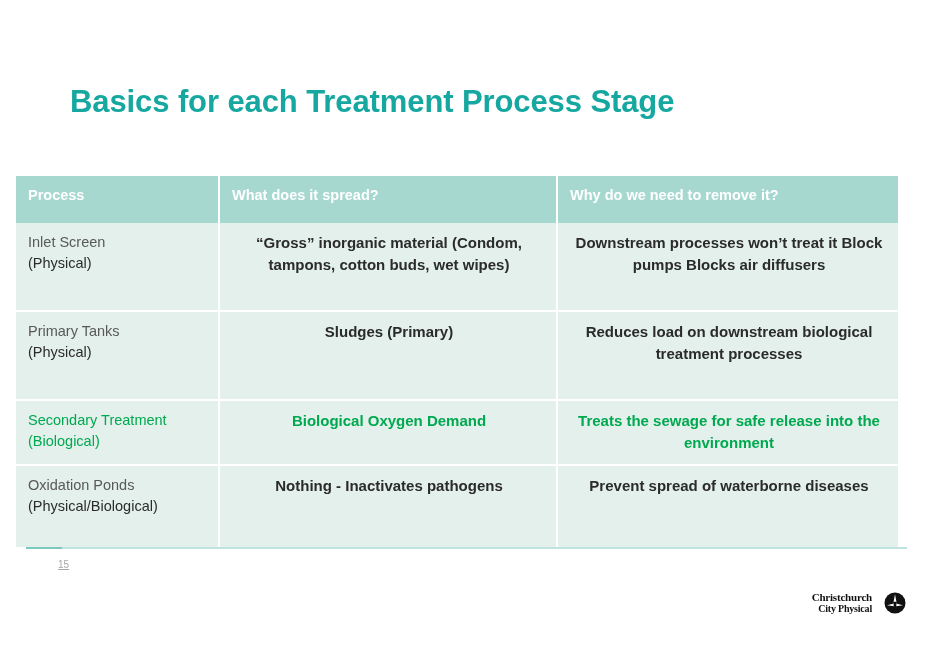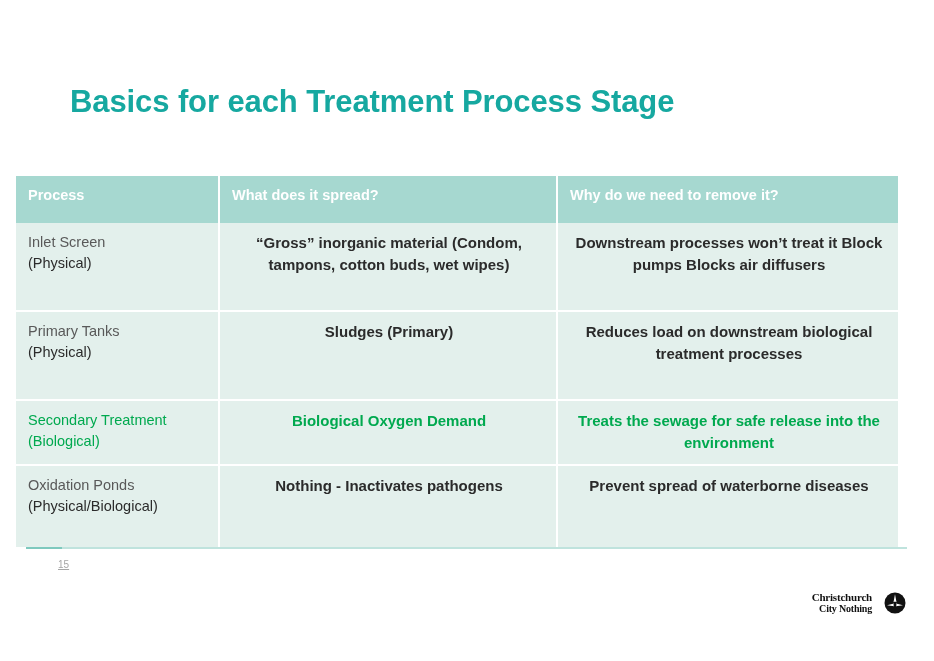--- a/index.html
+++ b/index.html
@@ -218,21 +218,21 @@
 </table>
 
 <div class="footer-rule"></div>
 <div class="footer-rule-accent"></div>
 
 <div class="page-number">15</div>
 
 <div class="logo">
   <span class="logo-text">
     <span class="l1">Christchurch</span>
-    <span class="l2">City Nothing</span>
+    <span class="l2">City Physical</span>
   </span>
   <span class="logo-mark">
     <svg width="22" height="22" viewBox="0 0 22 22" aria-hidden="true">
       <circle cx="11" cy="11" r="10.5" fill="#111111"></circle>
       <path d="M11 2.2 L12.5 10.2 L11 9.4 L9.5 10.2 Z" fill="#ffffff"></path>
       <path d="M3.0 13.2 L10.0 11.4 L9.4 12.9 L10.1 14.2 Z" fill="#ffffff"></path>
       <path d="M19.0 13.2 L12.0 11.4 L12.6 12.9 L11.9 14.2 Z" fill="#ffffff"></path>
     </svg>
   </span>
 </div>

